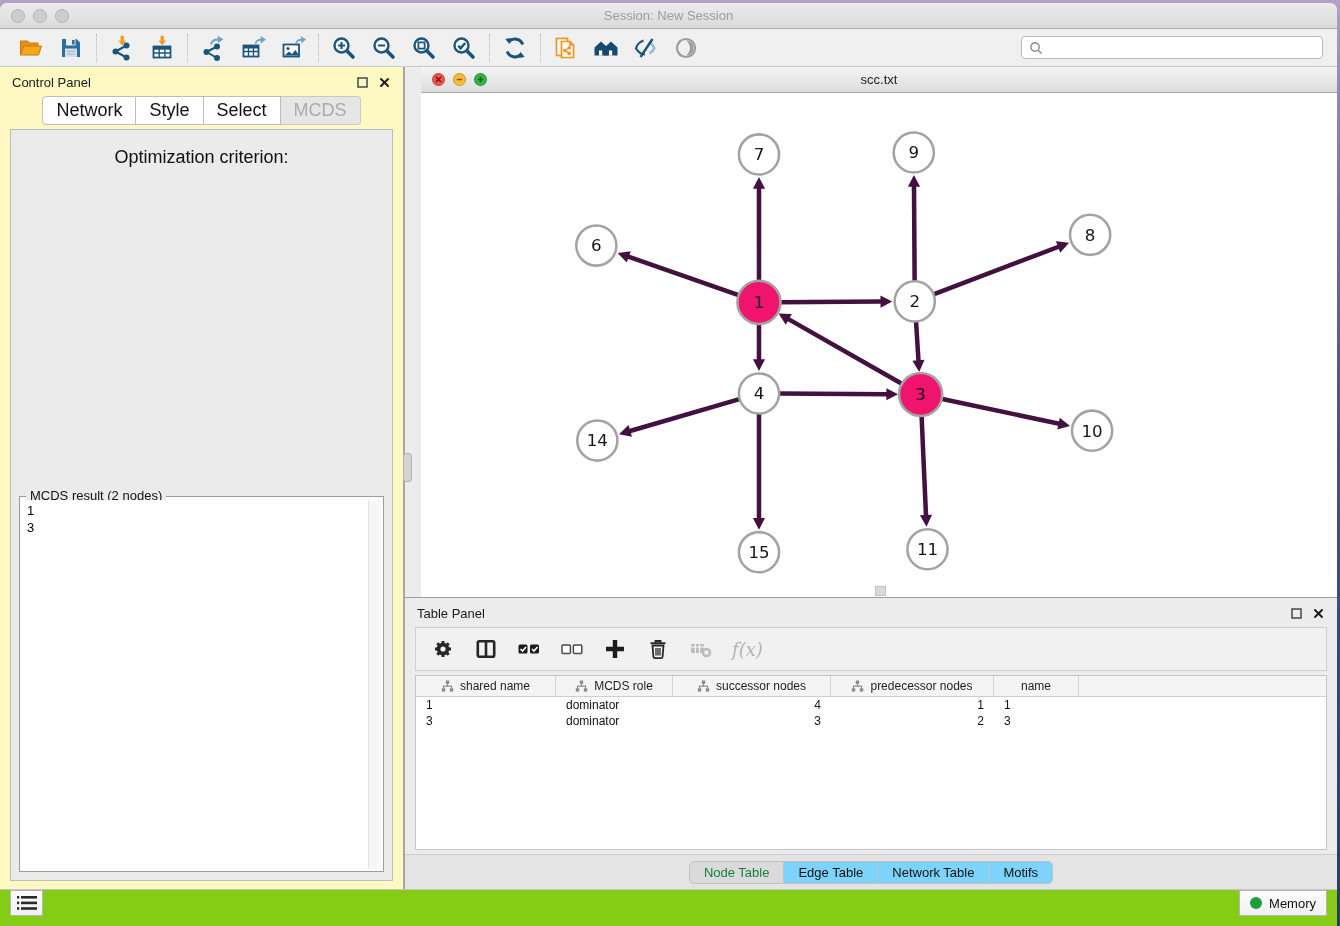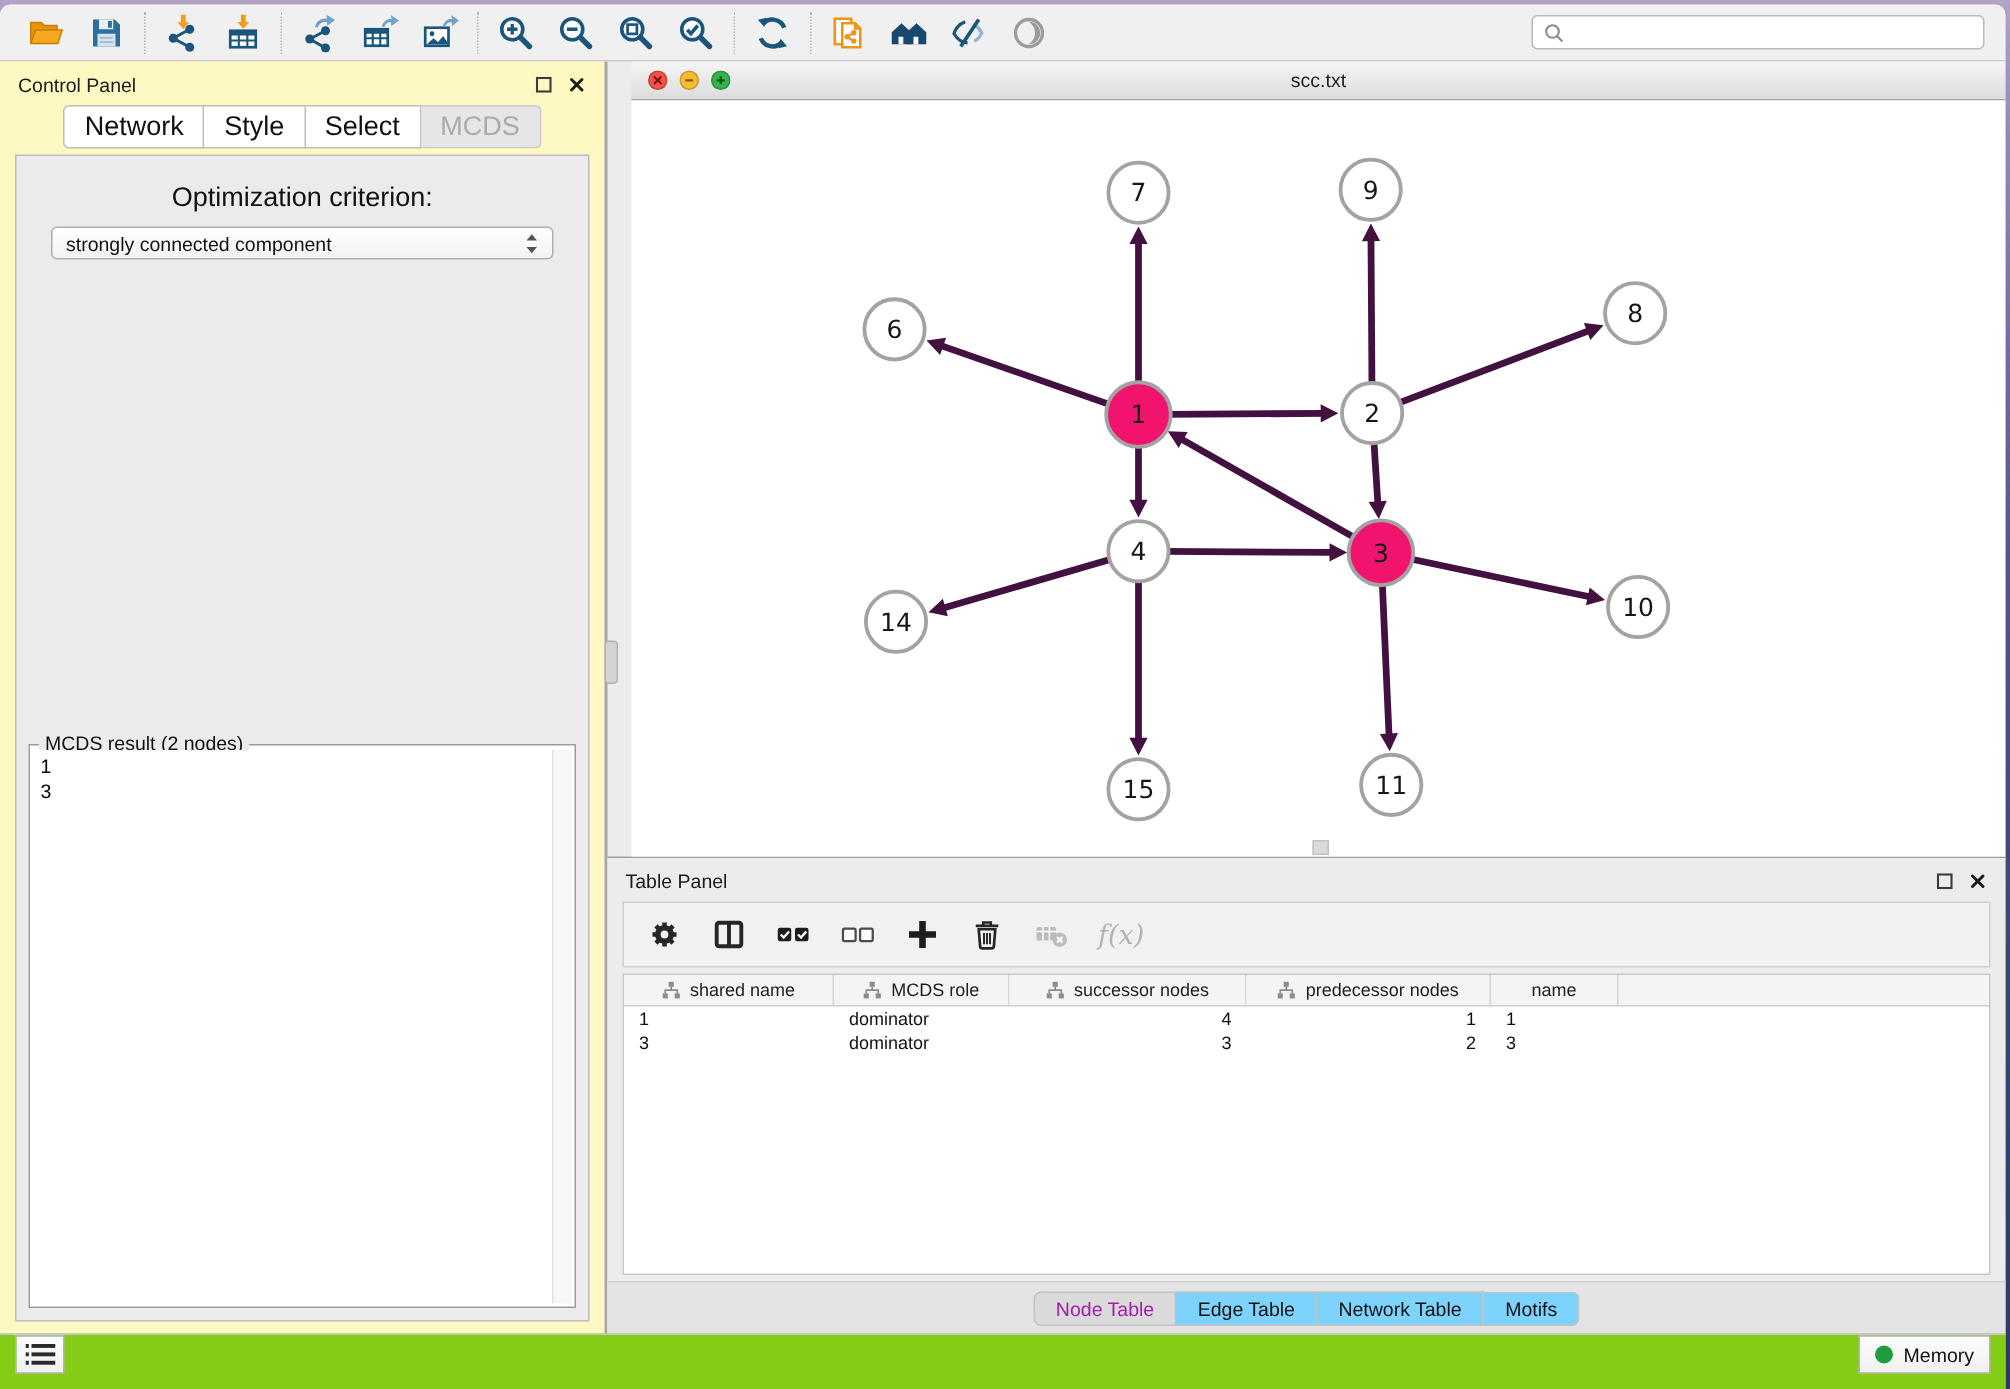--- a/index.html
+++ b/index.html
@@ -80,34 +80,42 @@
   .th{display:flex;align-items:center;justify-content:center;gap:6px;font-size:12px;color:#1d1d1d;
     border-right:1px solid #d4d4d4;box-sizing:border-box;cursor:pointer;background:#f4f4f4;}
   .trow{display:flex;height:16px;font-size:12px;color:#111;}
   .td{box-sizing:border-box;padding:0 10px;display:flex;align-items:center;overflow:hidden;}
   .td.right{justify-content:flex-end;}
   .tabsbar{height:35px;flex:0 0 35px;background:#e4e4e4;border-top:1px solid #cfcfcf;display:flex;align-items:flex-start;
     justify-content:center;padding-top:6px;margin-top:4px;box-sizing:border-box;}
   .btab{font-size:13px;padding:3px 14px;background:#7dd3fc;border:1px solid #c2c2c2;border-left:none;color:#111;cursor:pointer;}
   .btab:first-child{border-left:1px solid #c2c2c2;border-radius:5px 0 0 5px;}
   .btab:last-child{border-radius:0 5px 5px 0;}
-  .btab.active{background:#dadada;color:#a21caf;cursor:default;}
+  .btab.active{background:#dadada;color:#15803d;cursor:default;}
   
   .statusbar{height:36px;flex:0 0 36px;background:#84cc16;border-top:1px solid #c6c6c6;display:flex;align-items:flex-start;padding:0 10px;}
   .listbtn{width:31px;height:24px;border:1px solid #b5b5b5;background:linear-gradient(#fcfcfc,#f0f0f0);
     display:flex;align-items:center;justify-content:center;cursor:pointer;}
   .membtn{margin-left:auto;height:24px;border:1px solid #b5b5b5;background:linear-gradient(#fcfcfc,#f0f0f0);
     display:flex;align-items:center;gap:7px;padding:0 10px;font-size:13px;color:#111;cursor:pointer;}
   .memdot{width:12px;height:12px;border-radius:50%;}
 </style>
 </head>
 <body>
 
 <div class="window">
 
+  <div class="titlebar">
+    <div class="dots">
+      <span class="dot"></span>
+      <span class="dot"></span>
+      <span class="dot"></span>
+    </div>
+    <div class="apptitle">Session: New Session</div>
+  </div>
 
   <div class="toolbar">
     <div class="tgroup">
       <svg class="ticon" viewBox="0 0 26 26">
           <path d="M2.5 20V6h7l2 2h8.5v3" fill="#e9920e" stroke="#c87c07" stroke-width="1"></path>
           <path d="M2.5 20l3.2-9h17.8l-3 9z" fill="#f7a81f" stroke="#c87c07" stroke-width="1"></path>
         </svg>
       <svg class="ticon" viewBox="0 0 26 26">
           <path d="M4 4h14.5L22 7.5V22H4z" fill="#2d6f9b"></path>
           <rect x="8" y="4" width="9.5" height="6.5" fill="#e8f0f7"></rect>
@@ -262,29 +270,20 @@
           </svg>
       </div>
       <div class="ptabs">
           <div class="ptab">Network</div>
           <div class="ptab">Style</div>
           <div class="ptab">Select</div>
           <div class="ptab active">MCDS</div>
         </div>
       <div class="cpbody">
         <div class="optlabel">Optimization criterion:</div>
-        <div class="selectbox">
-          <span>strongly connected component</span>
-          <span class="caret">
-              <svg width="9" height="15" viewBox="0 0 9 15">
-                <path d="M4.5 1.2 8 5.4H1z" fill="#555"></path>
-                <path d="M4.5 13.8 1 9.6h7z" fill="#555"></path>
-              </svg>
-            </span>
-        </div>
         <div class="groupbox">
           <span class="legend">MCDS result (2 nodes)</span>
           <div class="rlist">
               <div class="ritem">1</div>
               <div class="ritem">3</div>
             </div>
           <div class="rtrack"></div>
         </div>
       </div>
     </div>

